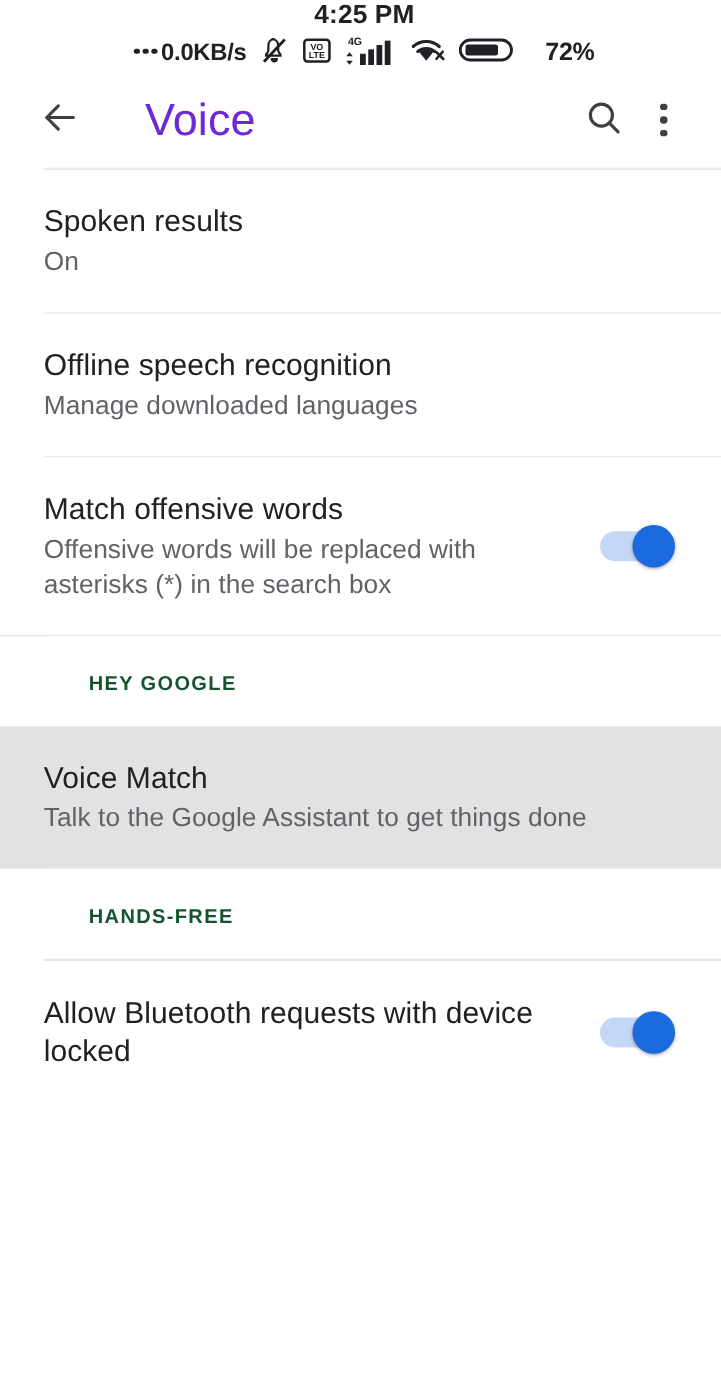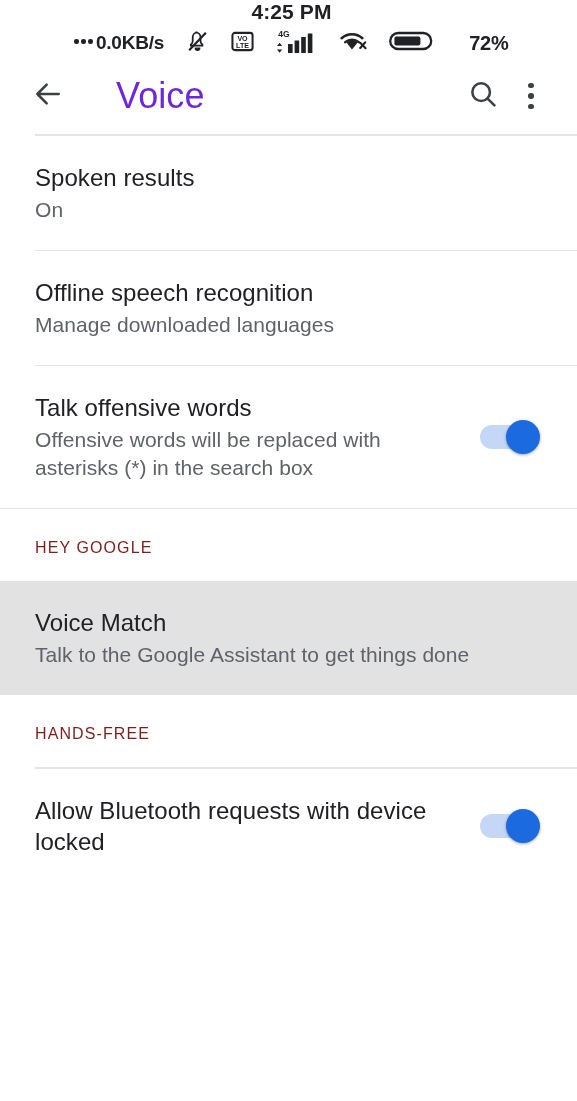--- a/index.html
+++ b/index.html
@@ -31,21 +31,21 @@
   }
   .clock {
     font-size: 21px;
     font-weight: 700;
     letter-spacing: 0.1px;
     color: #202124;
   }
   .status-right {
     display: flex;
     align-items: center;
-    gap: 21px;
+    gap: 10px;
   }
   .netspeed {
     display: flex;
     align-items: center;
     gap: 3px;
     font-size: 19px;
     font-weight: 700;
     color: #202124;
     letter-spacing: -0.2px;
   }
@@ -117,24 +117,25 @@
   .row-sub {
     font-size: 21px;
     line-height: 28px;
     color: #5f6368;
     margin-top: 3px;
     letter-spacing: 0.05px;
   }
   .section-header {
     padding: 30px 35px 24px 35px;
     font-size: 16px;
-    font-weight: 400;
+    font-weight: 700;
     letter-spacing: 1.1px;
-    color: #7f1d1d;
-    background: #ffffff;
+    color: #14532d;
+    background: #ffffff;
+    margin-left: 36px;
   }
 
   
   .switch {
     flex: 0 0 auto;
     width: 62px;
     height: 34px;
     position: relative;
     display: flex;
     align-items: center;
@@ -271,21 +272,21 @@
     <div class="row">
       <div class="row-text">
         <div class="row-title">Offline speech recognition</div>
         <div class="row-sub">Manage downloaded languages</div>
       </div>
     </div>
     <div class="divider-inset"></div>
 
     <div class="row">
       <div class="row-text">
-        <div class="row-title">Talk offensive words</div>
+        <div class="row-title">Match offensive words</div>
         <div class="row-sub">Offensive words will be replaced with asterisks (*) in the search box</div>
       </div>
       <div class="switch on">
         <span class="track"></span>
         <span class="thumb"></span>
       </div>
     </div>
     <div class="divider-full"></div>
 
     <div class="section-header">HEY GOOGLE</div>

